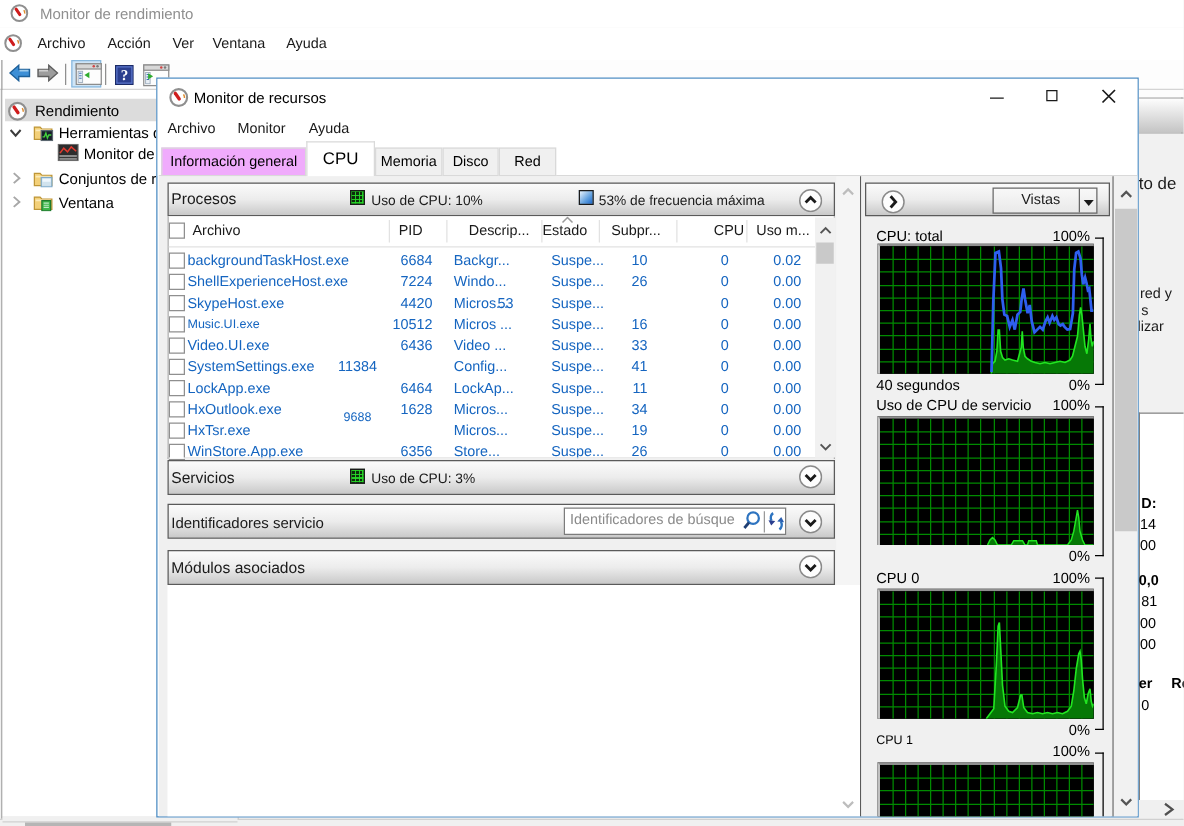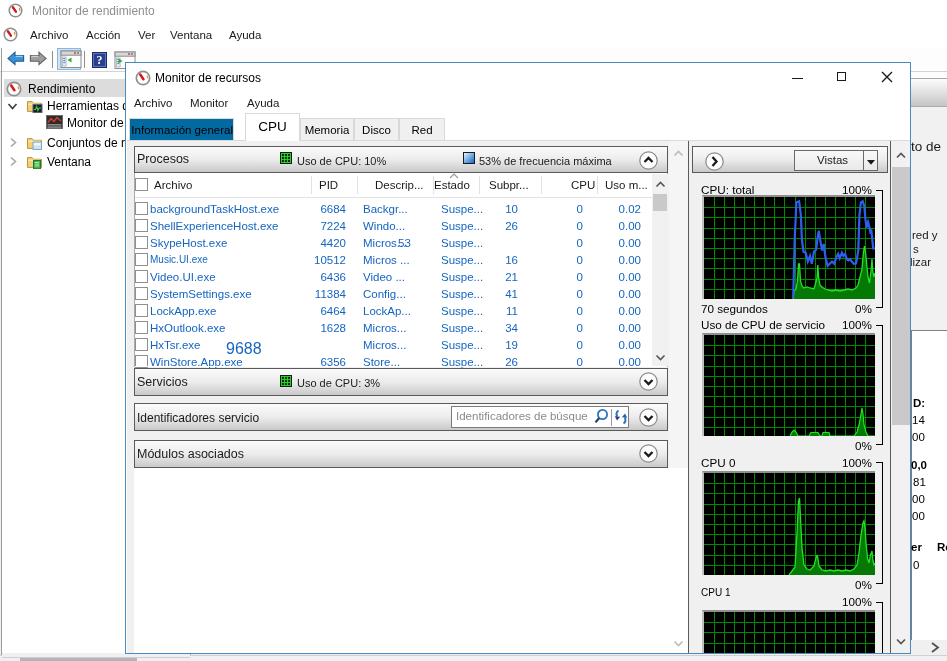--- a/index.html
+++ b/index.html
@@ -175,21 +175,21 @@
 <div style="position:absolute;left:711px;top:9px;width:9px;height:9px;border:1.2px solid #1a1a1a"></div>
 <svg style="position:absolute;left:755px;top:8px" width="12" height="12" viewBox="0 0 12 12">
         <path d="M1 1 L11 11 M11 1 L1 11" stroke="#1a1a1a" stroke-width="1.4"></path>
       </svg>
 <div style="position:absolute;left:0px;top:28px;width:784px;height:22px;background:#fff"></div>
 <div style="position:absolute;left:8px;top:34px;white-space:nowrap;font-size:11.5px;color:#1a1a1a">Archivo</div>
 <div style="position:absolute;left:64px;top:34px;white-space:nowrap;font-size:11.5px;color:#1a1a1a">Monitor</div>
 <div style="position:absolute;left:121px;top:34px;white-space:nowrap;font-size:11.5px;color:#1a1a1a">Ayuda</div>
 <div style="position:absolute;left:0px;top:50px;width:784px;height:28px;background:#fff"></div>
 <div style="position:absolute;left:1px;top:77px;width:783px;height:1px;background:#d9d9d9"></div>
-<div style="position:absolute;left:3px;top:55px;width:105px;height:23px;background:#0369a1;border:1px solid #d9d9d9;text-align:right;padding-top:5px;font-size:11.5px;color:#000">Información general</div>
+<div style="position:absolute;left:3px;top:55px;width:116px;height:23px;background:#f0abfc;border:1px solid #d9d9d9;text-align:center;padding-top:5px;font-size:11.5px;color:#000">Información general</div>
 <div style="position:absolute;left:119px;top:50px;width:55px;height:28px;background:#fff;border:1px solid #d9d9d9;border-bottom:none;text-align:center;padding-top:5px;font-size:13.5px;color:#000">CPU</div>
 <div style="position:absolute;left:174px;top:55px;width:54px;height:23px;background:#f0f0f0;border:1px solid #d9d9d9;text-align:center;padding-top:5px;font-size:11.5px;color:#000">Memoria</div>
 <div style="position:absolute;left:228px;top:55px;width:45px;height:23px;background:#f0f0f0;border:1px solid #d9d9d9;text-align:center;padding-top:5px;font-size:11.5px;color:#000">Disco</div>
 <div style="position:absolute;left:273px;top:55px;width:46px;height:23px;background:#f0f0f0;border:1px solid #d9d9d9;text-align:center;padding-top:5px;font-size:11.5px;color:#000">Red</div>
 <div style="position:absolute;left:1px;top:78px;width:783px;height:513px;background:#f0f0f0"></div>
 <div style="position:absolute;left:8px;top:83px;width:534px;height:27px;background:linear-gradient(#fbfbfb,#ececec 50%,#c9c9c9);border:1px solid #5a5a5a"></div>
 <div style="position:absolute;left:11px;top:89px;white-space:nowrap;font-size:12.5px;color:#1a1a1a">Procesos</div>
 <div style="position:absolute;left:154px;top:89px;width:12px;height:12px;background:#0c2e0c;border:1px solid #1a1a1a;background-image:repeating-linear-gradient(0deg,rgba(40,220,40,0.9) 0 1px,transparent 1px 3px),repeating-linear-gradient(90deg,rgba(40,220,40,0.9) 0 1px,transparent 1px 3px)"></div>
 <div style="position:absolute;left:171px;top:92px;white-space:nowrap;font-size:11px;color:#1a1a1a">Uso de CPU: 10%</div>
 <div style="position:absolute;left:337px;top:89px;width:12px;height:12px;background:#9cc7ee;border:1px solid #1a1a1a;background-image:linear-gradient(135deg,#e8f3fd 0%,#5f9fdf 60%,#1b66c9 100%)"></div>
@@ -249,26 +249,26 @@
 <div style="position:absolute;left:237px;top:191px;white-space:nowrap;font-size:11.5px;color:#1565c0">Micros ...</div>
 <div style="position:absolute;left:315px;top:191px;white-space:nowrap;font-size:11.5px;color:#1565c0">Suspe...</div>
 <div style="position:absolute;left:272px;top:191px;width:120px;text-align:right;white-space:nowrap;font-size:11.5px;color:#1565c0">16</div>
 <div style="position:absolute;left:337px;top:191px;width:120px;text-align:right;white-space:nowrap;font-size:11.5px;color:#1565c0">0</div>
 <div style="position:absolute;left:395px;top:191px;width:120px;text-align:right;white-space:nowrap;font-size:11.5px;color:#1565c0">0.00</div>
 <div style="position:absolute;left:9px;top:207px;width:13px;height:13px;background:#fff;border:1px solid #8f8f8f"></div>
 <div style="position:absolute;left:24px;top:208px;white-space:nowrap;font-size:11.5px;color:#1565c0">Video.UI.exe</div>
 <div style="position:absolute;left:100px;top:208px;width:120px;text-align:right;white-space:nowrap;font-size:11.5px;color:#1565c0">6436</div>
 <div style="position:absolute;left:237px;top:208px;white-space:nowrap;font-size:11.5px;color:#1565c0">Video ...</div>
 <div style="position:absolute;left:315px;top:208px;white-space:nowrap;font-size:11.5px;color:#1565c0">Suspe...</div>
-<div style="position:absolute;left:272px;top:208px;width:120px;text-align:right;white-space:nowrap;font-size:11.5px;color:#1565c0">21</div>
+<div style="position:absolute;left:272px;top:208px;width:120px;text-align:right;white-space:nowrap;font-size:11.5px;color:#1565c0">33</div>
 <div style="position:absolute;left:337px;top:208px;width:120px;text-align:right;white-space:nowrap;font-size:11.5px;color:#1565c0">0</div>
 <div style="position:absolute;left:395px;top:208px;width:120px;text-align:right;white-space:nowrap;font-size:11.5px;color:#1565c0">0.00</div>
 <div style="position:absolute;left:9px;top:224px;width:13px;height:13px;background:#fff;border:1px solid #8f8f8f"></div>
 <div style="position:absolute;left:24px;top:225px;white-space:nowrap;font-size:11.5px;color:#1565c0">SystemSettings.exe</div>
-<div style="position:absolute;left:100px;top:225px;width:120px;text-align:right;white-space:nowrap;font-size:11.5px;color:#1565c0">11384</div>
+<div style="position:absolute;left:100px;top:225px;width:120px;text-align:center;white-space:nowrap;font-size:11.5px;color:#1565c0">11384</div>
 <div style="position:absolute;left:237px;top:225px;white-space:nowrap;font-size:11.5px;color:#1565c0">Config...</div>
 <div style="position:absolute;left:315px;top:225px;white-space:nowrap;font-size:11.5px;color:#1565c0">Suspe...</div>
 <div style="position:absolute;left:272px;top:225px;width:120px;text-align:right;white-space:nowrap;font-size:11.5px;color:#1565c0">41</div>
 <div style="position:absolute;left:337px;top:225px;width:120px;text-align:right;white-space:nowrap;font-size:11.5px;color:#1565c0">0</div>
 <div style="position:absolute;left:395px;top:225px;width:120px;text-align:right;white-space:nowrap;font-size:11.5px;color:#1565c0">0.00</div>
 <div style="position:absolute;left:9px;top:241px;width:13px;height:13px;background:#fff;border:1px solid #8f8f8f"></div>
 <div style="position:absolute;left:24px;top:242px;white-space:nowrap;font-size:11.5px;color:#1565c0">LockApp.exe</div>
 <div style="position:absolute;left:100px;top:242px;width:120px;text-align:right;white-space:nowrap;font-size:11.5px;color:#1565c0">6464</div>
 <div style="position:absolute;left:237px;top:242px;white-space:nowrap;font-size:11.5px;color:#1565c0">LockAp...</div>
 <div style="position:absolute;left:315px;top:242px;white-space:nowrap;font-size:11.5px;color:#1565c0">Suspe...</div>
@@ -278,21 +278,21 @@
 <div style="position:absolute;left:9px;top:258px;width:13px;height:13px;background:#fff;border:1px solid #8f8f8f"></div>
 <div style="position:absolute;left:24px;top:259px;white-space:nowrap;font-size:11.5px;color:#1565c0">HxOutlook.exe</div>
 <div style="position:absolute;left:100px;top:259px;width:120px;text-align:right;white-space:nowrap;font-size:11.5px;color:#1565c0">1628</div>
 <div style="position:absolute;left:237px;top:259px;white-space:nowrap;font-size:11.5px;color:#1565c0">Micros...</div>
 <div style="position:absolute;left:315px;top:259px;white-space:nowrap;font-size:11.5px;color:#1565c0">Suspe...</div>
 <div style="position:absolute;left:272px;top:259px;width:120px;text-align:right;white-space:nowrap;font-size:11.5px;color:#1565c0">34</div>
 <div style="position:absolute;left:337px;top:259px;width:120px;text-align:right;white-space:nowrap;font-size:11.5px;color:#1565c0">0</div>
 <div style="position:absolute;left:395px;top:259px;width:120px;text-align:right;white-space:nowrap;font-size:11.5px;color:#1565c0">0.00</div>
 <div style="position:absolute;left:9px;top:275px;width:13px;height:13px;background:#fff;border:1px solid #8f8f8f"></div>
 <div style="position:absolute;left:24px;top:276px;white-space:nowrap;font-size:11.5px;color:#1565c0">HxTsr.exe</div>
-<div style="position:absolute;left:100px;top:277px;width:120px;text-align:left;white-space:nowrap;font-size:16px;color:#1565c0">9688</div>
+<div style="position:absolute;left:100px;top:266px;width:120px;text-align:center;white-space:nowrap;font-size:10px;color:#1565c0">9688</div>
 <div style="position:absolute;left:237px;top:276px;white-space:nowrap;font-size:11.5px;color:#1565c0">Micros...</div>
 <div style="position:absolute;left:315px;top:276px;white-space:nowrap;font-size:11.5px;color:#1565c0">Suspe...</div>
 <div style="position:absolute;left:272px;top:276px;width:120px;text-align:right;white-space:nowrap;font-size:11.5px;color:#1565c0">19</div>
 <div style="position:absolute;left:337px;top:276px;width:120px;text-align:right;white-space:nowrap;font-size:11.5px;color:#1565c0">0</div>
 <div style="position:absolute;left:395px;top:276px;width:120px;text-align:right;white-space:nowrap;font-size:11.5px;color:#1565c0">0.00</div>
 <div style="position:absolute;left:9px;top:292px;width:13px;height:13px;background:#fff;border:1px solid #8f8f8f"></div>
 <div style="position:absolute;left:24px;top:293px;white-space:nowrap;font-size:11.5px;color:#1565c0">WinStore.App.exe</div>
 <div style="position:absolute;left:100px;top:293px;width:120px;text-align:right;white-space:nowrap;font-size:11.5px;color:#1565c0">6356</div>
 <div style="position:absolute;left:237px;top:293px;white-space:nowrap;font-size:11.5px;color:#1565c0">Store...</div>
 <div style="position:absolute;left:315px;top:293px;white-space:nowrap;font-size:11.5px;color:#1565c0">Suspe...</div>
@@ -377,21 +377,21 @@
 <div style="position:absolute;left:575px;top:120px;white-space:nowrap;font-size:11.7px;color:#000">CPU: total</div>
 <div style="position:absolute;left:626px;top:120px;width:120px;text-align:right;white-space:nowrap;font-size:11.7px;color:#000">100%</div>
 <div style="position:absolute;left:576px;top:132px;width:173px;height:104px;border-top:2px solid #8f8f8f;border-left:2px solid #c0c0c0;background:#000">
         <svg width="171" height="102" viewBox="0 0 171 102" style="display:block;background:#000">
           <path d="M10.5 0V102M20.5 0V102M30.5 0V102M40.5 0V102M50.5 0V102M60.5 0V102M70.5 0V102M80.5 0V102M91.5 0V102M101.5 0V102M111.5 0V102M121.5 0V102M131.5 0V102M141.5 0V102M151.5 0V102M161.5 0V102M0 10.5H171M0 20.5H171M0 31.5H171M0 41.5H171M0 51.5H171M0 61.5H171M0 71.5H171M0 82.5H171M0 92.5H171" stroke="#008a00" stroke-width="1" fill="none"></path>
           <polygon points="89,102 90,94 92,92 93.5,84 94.5,67 95.5,67 96.5,84 98,89 100,91 103,90 106,91 110,92 113,81 113.8,68 114.6,81 116,88 118,90 121,92 124,93 128,94 132,93 136,94 140,93 144,92 148,93 152,91 154,88 156,80 158,72 159.5,55 160.5,49 161.5,55 163,70 164,80 165.5,86 167,74 168,62 168.8,74 169.8,80 171,76 171,102" fill="#067806" stroke="none"></polygon>
           <polyline points="89,102 90,94 92,92 93.5,84 94.5,67 95.5,67 96.5,84 98,89 100,91 103,90 106,91 110,92 113,81 113.8,68 114.6,81 116,88 118,90 121,92 124,93 128,94 132,93 136,94 140,93 144,92 148,93 152,91 154,88 156,80 158,72 159.5,55 160.5,49 161.5,55 163,70 164,80 165.5,86 167,74 168,62 168.8,74 169.8,80 171,76" fill="none" stroke="#21e521" stroke-width="1.3"></polyline>
           <polyline points="89.2,100.7 90.7,42.6 92.4,5.3 95.1,4.2 96.8,17.4 97.9,42.6 99.5,54.7 101.7,55.8 103.8,64.5 106,59 107.8,66.7 110,54.7 112.2,52.5 113.3,42.6 114.8,33.8 116.1,42.6 118.1,53.6 119.8,47 121.4,60.1 123.6,68.9 125.8,66.7 128,64.5 130.2,66.7 132.4,60.1 134.1,56.9 135.7,61.2 137.9,55.8 139.4,59 141.1,56.9 142.9,62.3 144.4,63.4 146.2,62.3 147.7,64.5 149.9,66.7 152.1,66.3 154.3,53.6 155.4,18.5 156.9,5.3 158.7,4.2 160.4,9.7 161.5,22.9 162.6,30.5 164.1,25.1 165.2,29.4 166.3,34.9 167.4,33.8 169.2,51.4 170.7,51.4" fill="none" stroke="#2e5ef0" stroke-width="2.2"></polyline>
         </svg>
       </div>
-<div style="position:absolute;left:575px;top:239px;white-space:nowrap;font-size:11.7px;color:#000">70 segundos</div>
+<div style="position:absolute;left:575px;top:239px;white-space:nowrap;font-size:11.7px;color:#000">40 segundos</div>
 <div style="position:absolute;left:626px;top:239px;width:120px;text-align:right;white-space:nowrap;font-size:11.7px;color:#000">0%</div>
 <div style="position:absolute;left:575px;top:255px;white-space:nowrap;font-size:11.7px;color:#000">Uso de CPU de servicio</div>
 <div style="position:absolute;left:626px;top:255px;width:120px;text-align:right;white-space:nowrap;font-size:11.7px;color:#000">100%</div>
 <div style="position:absolute;left:576px;top:270px;width:173px;height:103px;border-top:2px solid #8f8f8f;border-left:2px solid #c0c0c0;background:#000">
         <svg width="171" height="101" viewBox="0 0 171 101" style="display:block;background:#000">
           <path d="M10.5 0V101M20.5 0V101M30.5 0V101M40.5 0V101M50.5 0V101M60.5 0V101M70.5 0V101M80.5 0V101M91.5 0V101M101.5 0V101M111.5 0V101M121.5 0V101M131.5 0V101M141.5 0V101M151.5 0V101M161.5 0V101M0 10.5H171M0 20.5H171M0 31.5H171M0 41.5H171M0 51.5H171M0 61.5H171M0 71.5H171M0 82.5H171M0 92.5H171" stroke="#008a00" stroke-width="1" fill="none"></path>
           <polygon points="86,101 88,97 90,95 92,97 94,101 105,101 107,97.5 114,97.5 116,101 118,101 119,97.5 125,97.5 126,101 150,101 153,97 155,90 157,79 158,73 159,79 160,90 162,97 164,101 171,101" fill="#067806" stroke="none"></polygon>
           <polyline points="86,101 88,97 90,95 92,97 94,101 105,101 107,97.5 114,97.5 116,101 118,101 119,97.5 125,97.5 126,101 150,101 153,97 155,90 157,79 158,73 159,79 160,90 162,97 164,101 171,101" fill="none" stroke="#21e521" stroke-width="1.2"></polyline>
         </svg>
       </div>

